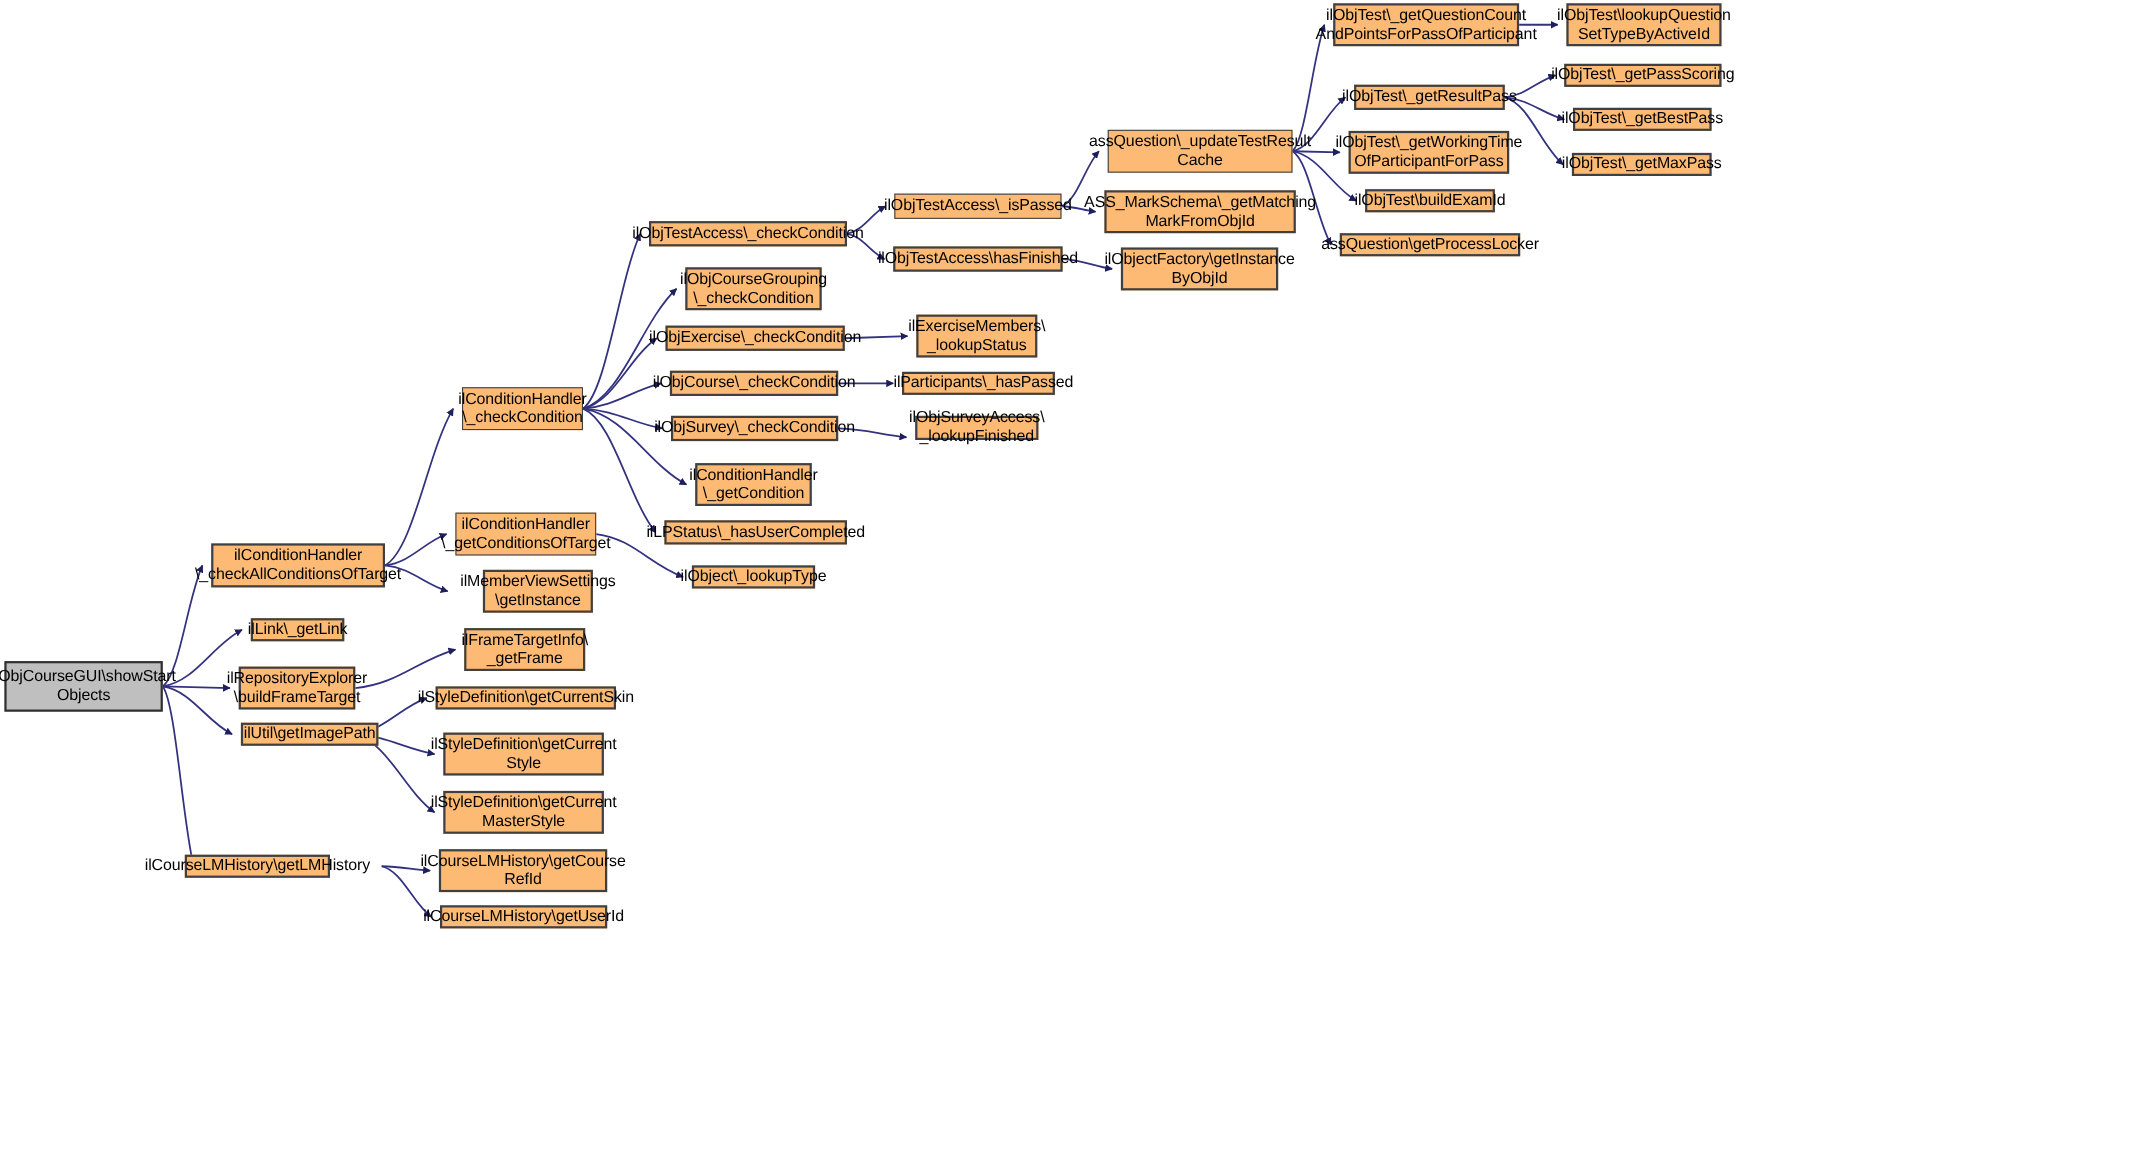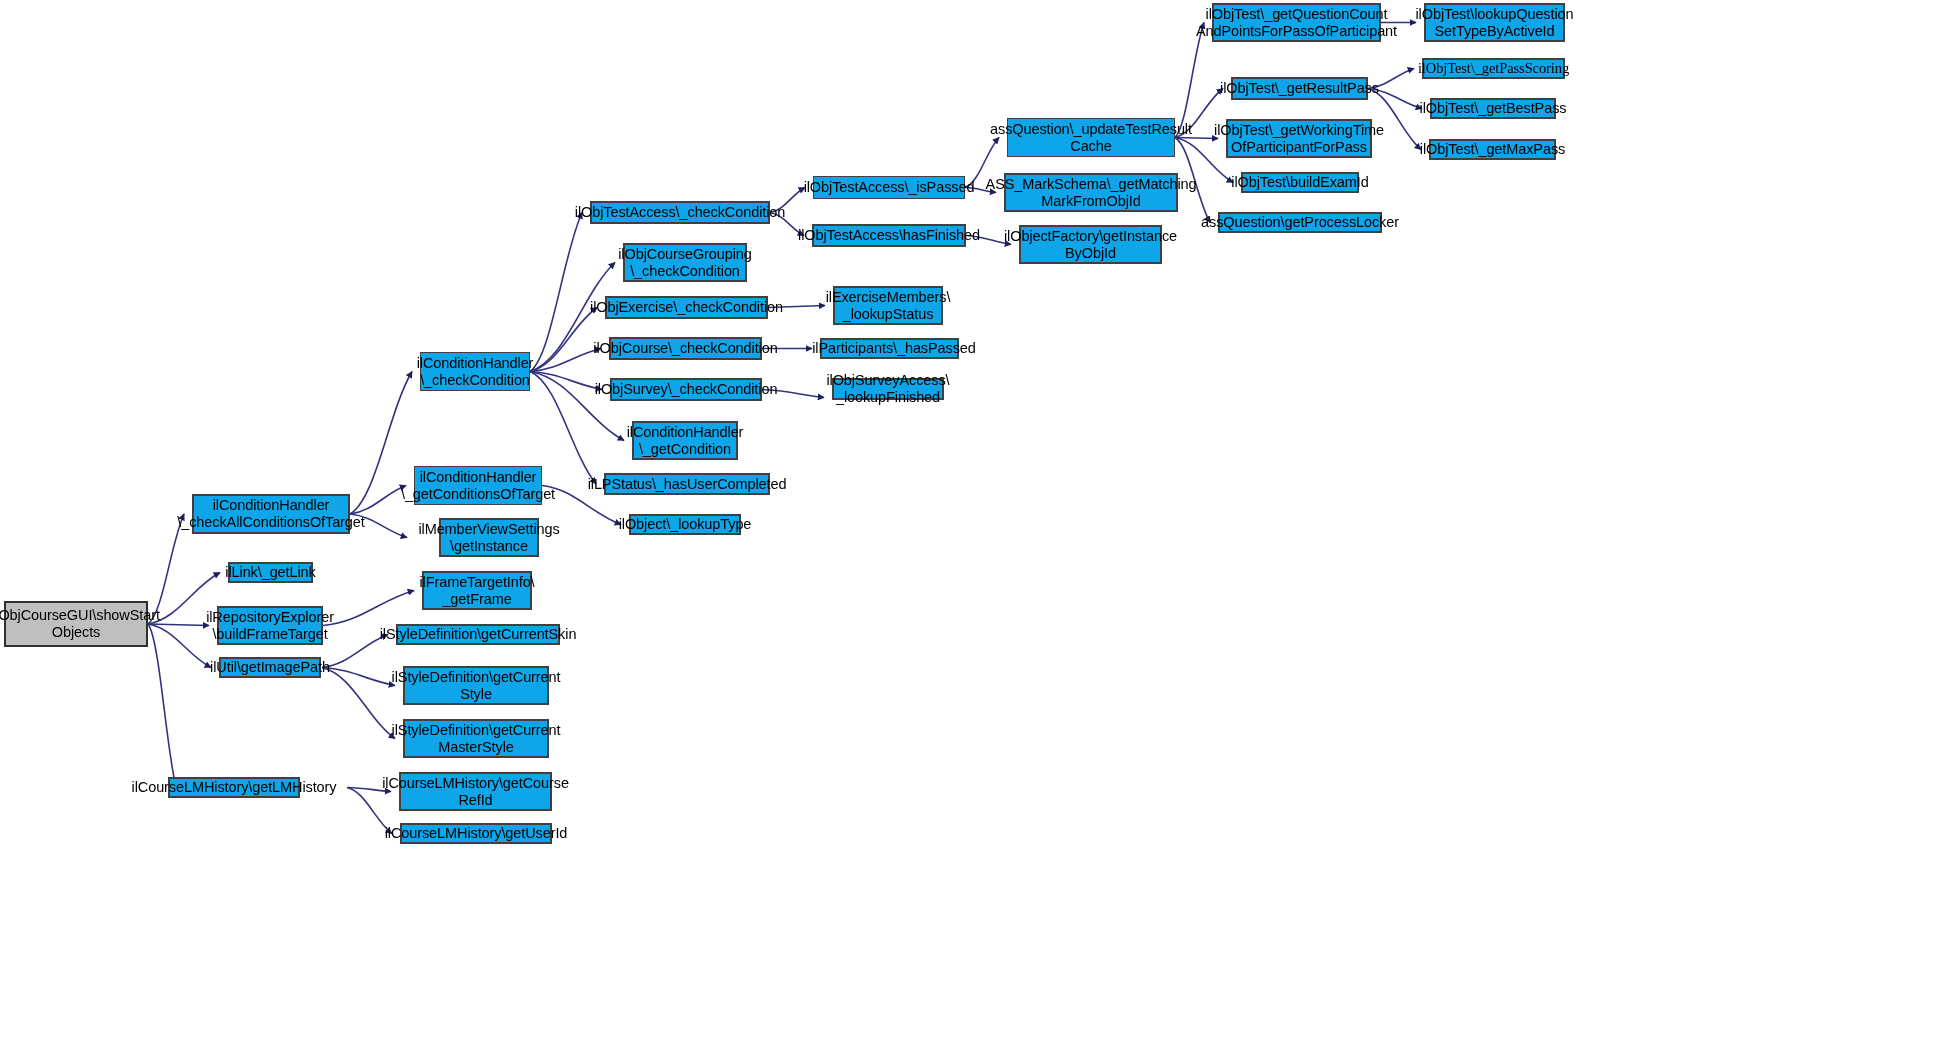--- a/index.html
+++ b/index.html
@@ -21,21 +21,21 @@
     left: 0;
     top: 0;
     width: 1949px;
     height: 1057px;
     pointer-events: none;
   }
   .node {
     position: absolute;
     box-sizing: border-box;
     border: 1px solid #404040;
-    background: #0ea5e9;
+    background: #fdba74;
     color: #000000;
     display: flex;
     align-items: center;
     justify-content: center;
     text-align: center;
     font-size: 14.5px;
     line-height: 17px;
     letter-spacing: -0.1px;
     white-space: pre-line;
     padding: 0 3px;
@@ -100,21 +100,21 @@
       <path d="M 1368 88.5 C 1390.26 94.6, 1400.86 132.42000000000002, 1421 149.5" fill="none" stroke="#32327f" stroke-width="1.6" marker-end="url(#arrow)"></path>
     </svg>
   <div id="node-layer">
       <div class="node root thick" style="left: 4px; top: 601px; width: 144px; height: 46px;"><span>ilObjCourseGUI\showStart
 Objects</span></div>
       <div class="node thick" style="left: 192px; top: 494px; width: 158px; height: 40px;"><span>ilConditionHandler
 \_checkAllConditionsOfTarget</span></div>
       <div class="node thick" style="left: 228px; top: 562px; width: 85px; height: 21px;"><span>ilLink\_getLink</span></div>
       <div class="node thick" style="left: 217px; top: 606px; width: 106px; height: 39px;"><span>ilRepositoryExplorer
 \buildFrameTarget</span></div>
-      <div class="node thick" style="left: 219px; top: 657px; width: 102px; height: 21px;"><span>ilUtil\getImagePath</span></div>
+      <div class="node thick" style="left: 219px; top: 657px; width: 125px; height: 21px;"><span>ilUtil\getImagePath</span></div>
       <div class="node thick" style="left: 168px; top: 777px; width: 132px; height: 21px;"><span>ilCourseLMHistory\getLMHistory</span></div>
       <div class="node" style="left: 420px; top: 352px; width: 110px; height: 39px;"><span>ilConditionHandler
 \_checkCondition</span></div>
       <div class="node" style="left: 414px; top: 466px; width: 128px; height: 39px;"><span>ilConditionHandler
 \_getConditionsOfTarget</span></div>
       <div class="node thick" style="left: 415px; top: 518px; width: 100px; height: 39px; margin-left: 24px;"><span>ilMemberViewSettings
 \getInstance</span></div>
       <div class="node thick" style="left: 422px; top: 571px; width: 110px; height: 39px;"><span>ilFrameTargetInfo\
 _getFrame</span></div>
       <div class="node thick" style="left: 396px; top: 624px; width: 164px; height: 21px;"><span>ilStyleDefinition\getCurrentSkin</span></div>
@@ -150,17 +150,17 @@
 ByObjId</span></div>
       <div class="node thick" style="left: 1212px; top: 3px; width: 169px; height: 39px;"><span>ilObjTest\_getQuestionCount
 AndPointsForPassOfParticipant</span></div>
       <div class="node thick" style="left: 1231px; top: 77px; width: 137px; height: 23px;"><span>ilObjTest\_getResultPass</span></div>
       <div class="node thick" style="left: 1226px; top: 119px; width: 146px; height: 39px;"><span>ilObjTest\_getWorkingTime
 OfParticipantForPass</span></div>
       <div class="node thick" style="left: 1241px; top: 172px; width: 118px; height: 21px;"><span>ilObjTest\buildExamId</span></div>
       <div class="node thick" style="left: 1218px; top: 212px; width: 164px; height: 21px;"><span>assQuestion\getProcessLocker</span></div>
       <div class="node thick" style="left: 1424px; top: 3px; width: 141px; height: 39px;"><span>ilObjTest\lookupQuestion
 SetTypeByActiveId</span></div>
-      <div class="node thick" style="left: 1422px; top: 58px; width: 143px; height: 21px; font-family: Liberation Serif, serif;"><span>ilObjTest\_getPassScoring</span></div>
+      <div class="node thick" style="left: 1422px; top: 58px; width: 143px; height: 21px;"><span>ilObjTest\_getPassScoring</span></div>
       <div class="node thick" style="left: 1430px; top: 98px; width: 126px; height: 21px;"><span>ilObjTest\_getBestPass</span></div>
       <div class="node thick" style="left: 1429px; top: 139px; width: 127px; height: 21px;"><span>ilObjTest\_getMaxPass</span></div>
     </div>
 </div>
 
 </body></html>

